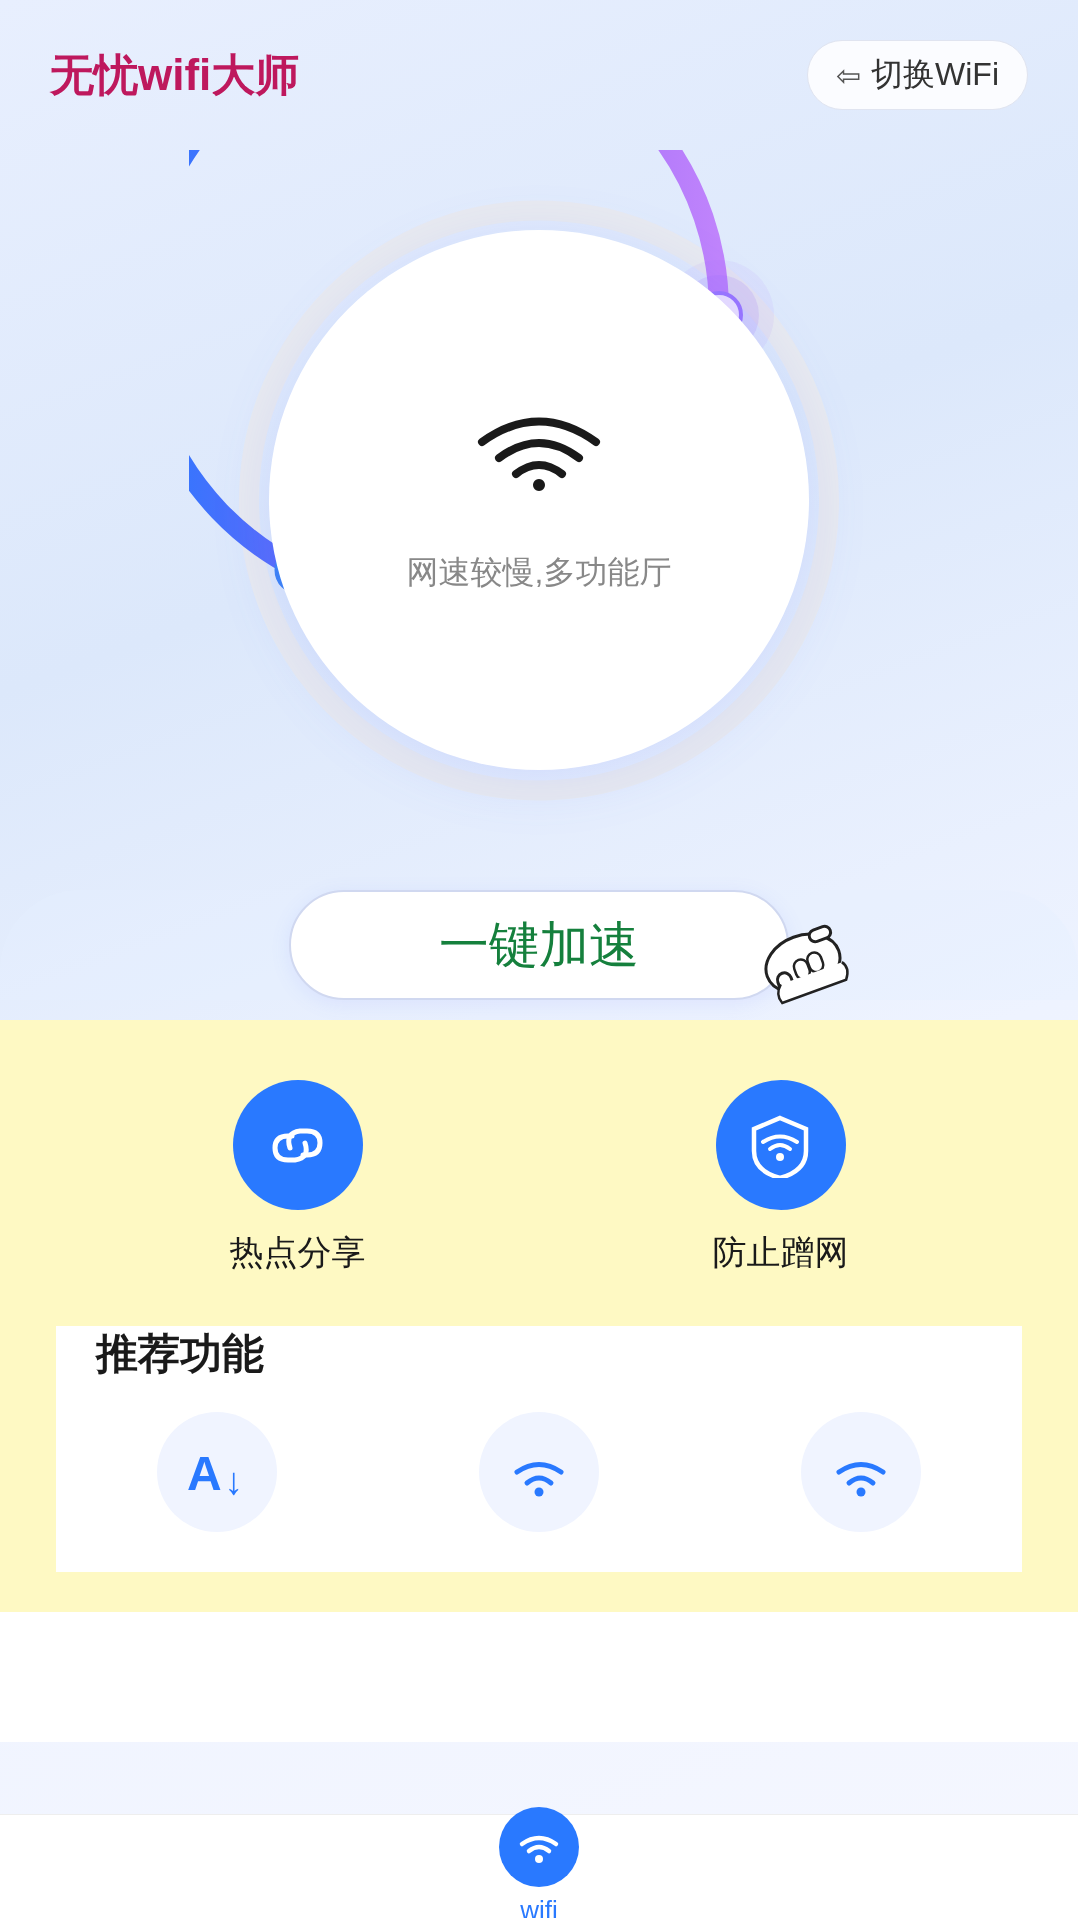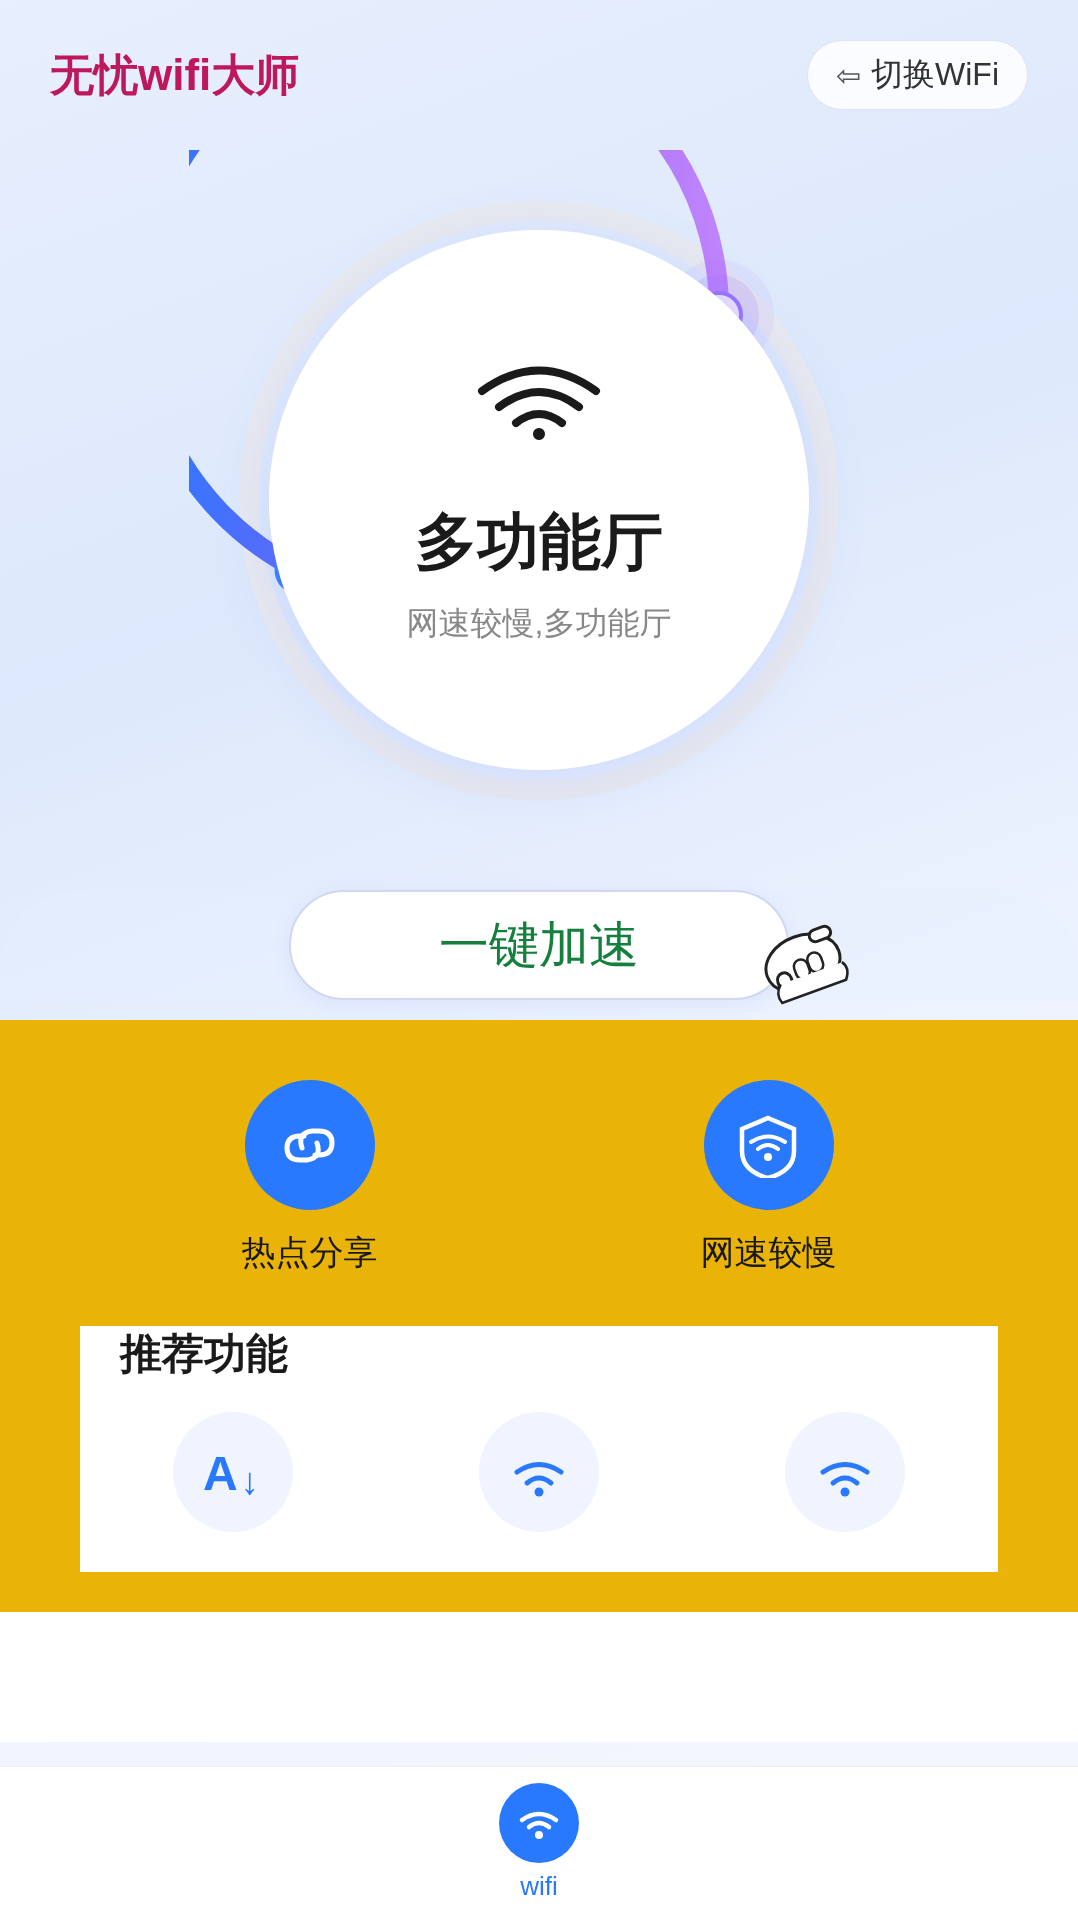--- a/index.html
+++ b/index.html
@@ -115,22 +115,22 @@
       right: -60px;
       bottom: -30px;
       font-size: 80px;
       transform: rotate(-20deg);
     }
 
     
     .features-section {
       position: relative;
       z-index: 2;
-      background: #eab308;
-      padding: 60px 80px 40px;
+      background: #fef9c3;
+      padding: 60px 56px 40px;
     }
     .features-row {
       display: flex;
       justify-content: space-around;
       align-items: flex-start;
       margin-bottom: 50px;
     }
     .feature-item {
       display: flex;
       flex-direction: column;
@@ -190,21 +190,21 @@
       font-size: 56px;
       color: #2979ff;
     }
 
     
     .tab-bar {
       position: fixed;
       bottom: 0;
       left: 0;
       width: 1078px;
-      height: 152px;
+      height: 104px;
       background: white;
       border-top: 1px solid #eee;
       display: flex;
       justify-content: space-around;
       align-items: center;
       z-index: 100;
     }
     .tab-item {
       display: flex;
       flex-direction: column;
@@ -284,21 +284,20 @@
   <div class="gauge-inner-circle">
 
     <div class="wifi-icon-large">
       <svg width="130" height="110" viewBox="0 0 130 110">
         <path d="M65 85 a6 6 0 1 1 0.001 0 Z" fill="#1a1a1a"></path>
         <path d="M42 68 Q65 50 88 68" fill="none" stroke="#1a1a1a" stroke-width="8" stroke-linecap="round"></path>
         <path d="M25 52 Q65 22 105 52" fill="none" stroke="#1a1a1a" stroke-width="8" stroke-linecap="round"></path>
         <path d="M8 36 Q65 -5 122 36" fill="none" stroke="#1a1a1a" stroke-width="8" stroke-linecap="round"></path>
       </svg>
     </div>
-    <div class="network-name">多功能厅</div>
     <div class="network-subtitle">网速较慢,多功能厅</div>
   </div>
 </div>
 
 <div style="position:relative; z-index:2; margin-top:40px;">
 
   <div style="position:absolute; top:0; left:0; right:0; bottom:0; background:rgba(230,240,255,0.4); border-radius:80px 80px 0 0;"></div>
 
   <div class="boost-btn-container">
     <button class="boost-btn">
@@ -341,21 +340,21 @@
     <div class="feature-item">
       <div class="feature-icon-circle">
         <svg width="65" height="65" viewBox="0 0 65 65">
 
           <path d="M32 5 L58 16 L58 38 Q58 58 32 65 Q6 58 6 38 L6 16 Z" fill="none" stroke="white" stroke-width="4.5"></path>
           <circle cx="32" cy="44" r="4" fill="white"></circle>
           <path d="M22 36 Q32 28 42 36" fill="none" stroke="white" stroke-width="4" stroke-linecap="round"></path>
           <path d="M15 29 Q32 18 49 29" fill="none" stroke="white" stroke-width="4" stroke-linecap="round"></path>
         </svg>
       </div>
-      <span class="feature-label">网速较慢</span>
+      <span class="feature-label">防止蹭网</span>
     </div>
 
   </div>
 
   <div class="recommended-section" style="padding:0 0 40px;">
     <div class="section-title">推荐功能</div>
     <div class="rec-icons-row">
 
       <div class="rec-icon-item">
         <div class="rec-icon-circle">

